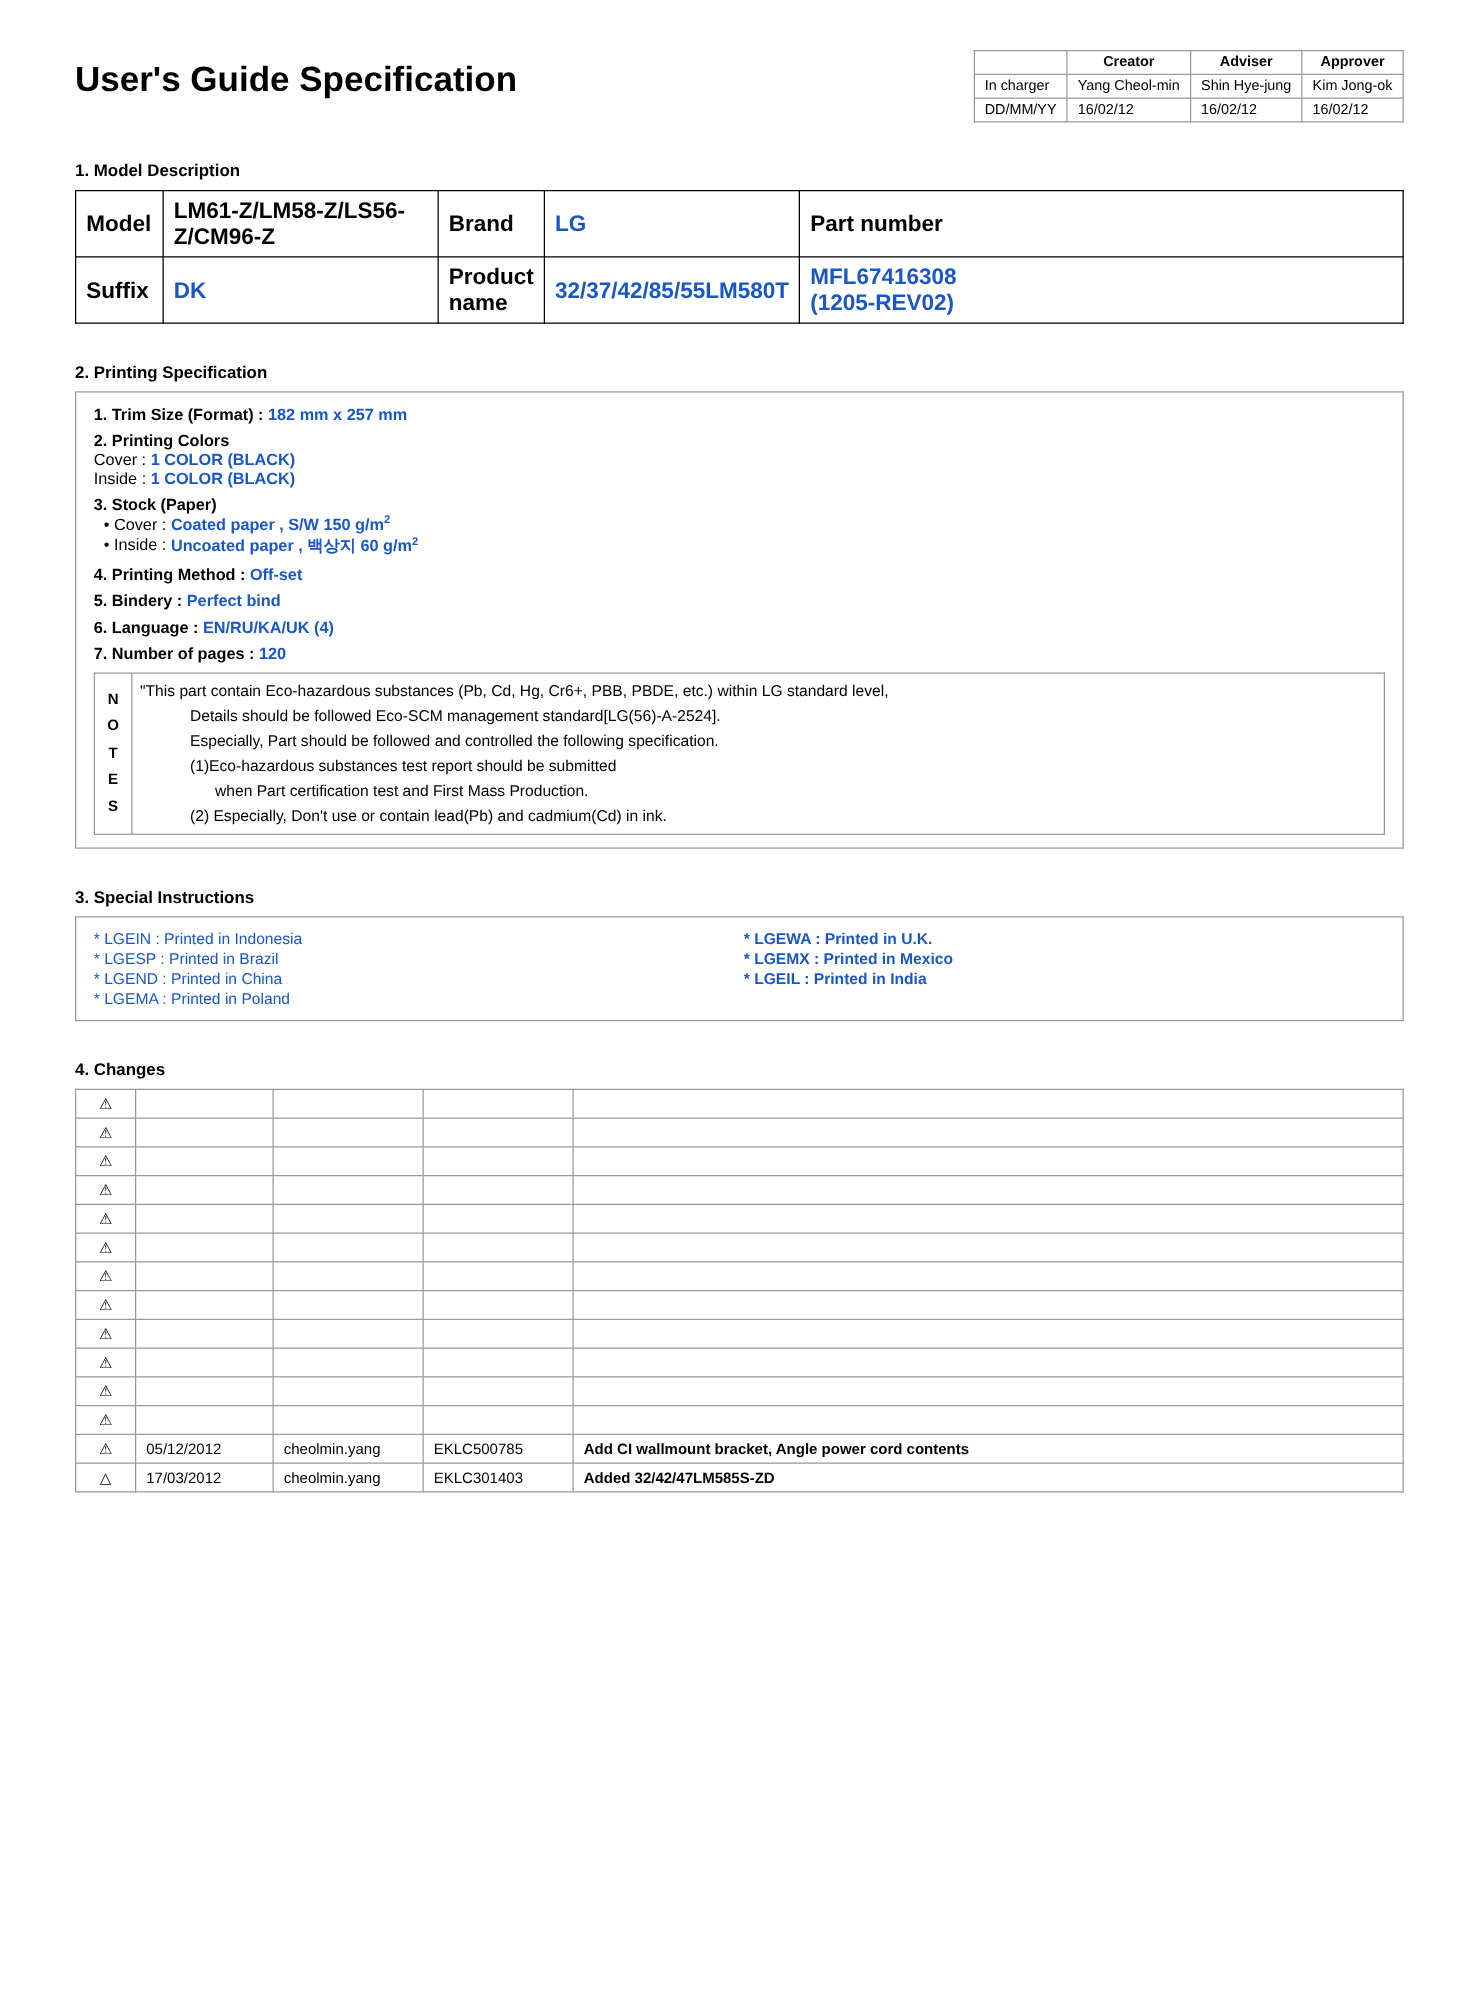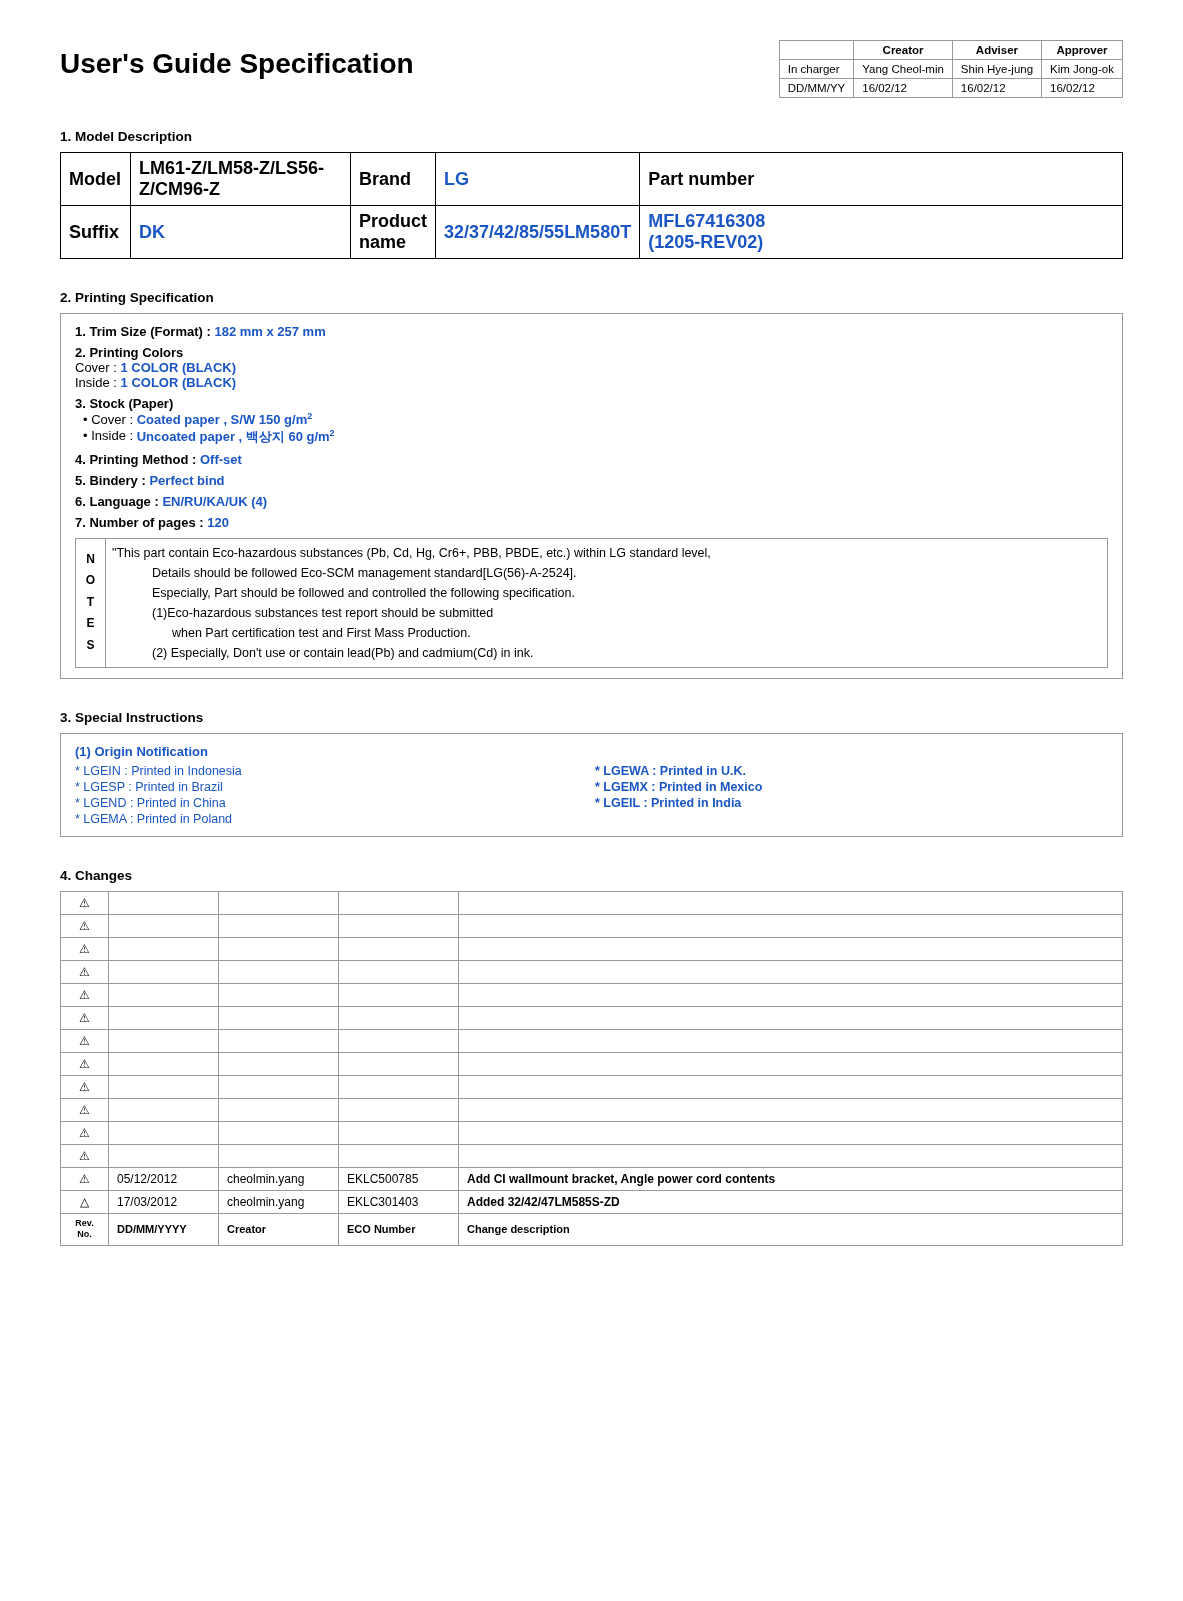--- a/index.html
+++ b/index.html
@@ -250,21 +250,20 @@
           <div style="padding-left:40px">(2) Especially, Don't use or contain lead(Pb) and cadmium(Cd) in ink.</div>
         </td>
       </tr>
     </tbody>
   </table>
 
 </div>
 
 <div class="section-header">3. Special Instructions</div>
 <div class="special-box">
-  <div class="origin-title">(1) Origin Notification</div>
   <div class="origins-grid">
     <div class="blue">* LGEIN : Printed in Indonesia</div>
     <div class="blue bold">* LGEWA : Printed in U.K.</div>
     <div class="blue">* LGESP : Printed in Brazil</div>
     <div class="blue bold">* LGEMX : Printed in Mexico</div>
     <div class="blue">* LGEND : Printed in China</div>
     <div class="blue bold">* LGEIL : Printed in India</div>
     <div class="blue">* LGEMA : Printed in Poland</div>
     <div></div>
   </div>
@@ -367,21 +366,14 @@
       <td class="bold">Add CI wallmount bracket, Angle power cord contents</td>
     </tr>
     <tr>
       <td style="text-align:center"><span>△</span></td>
       <td>17/03/2012</td>
       <td>cheolmin.yang</td>
       <td>EKLC301403</td>
       <td class="bold">Added 32/42/47LM585S-ZD</td>
     </tr>
 
-    <tr style="font-weight:bold; font-size:11px;">
-      <td style="text-align:center; font-size:9px; line-height:1.3">Rev.<br>No.</td>
-      <td>DD/MM/YYYY</td>
-      <td>Creator</td>
-      <td>ECO Number</td>
-      <td>Change description</td>
-    </tr>
   </tbody>
 </table>
 
 </body></html>

